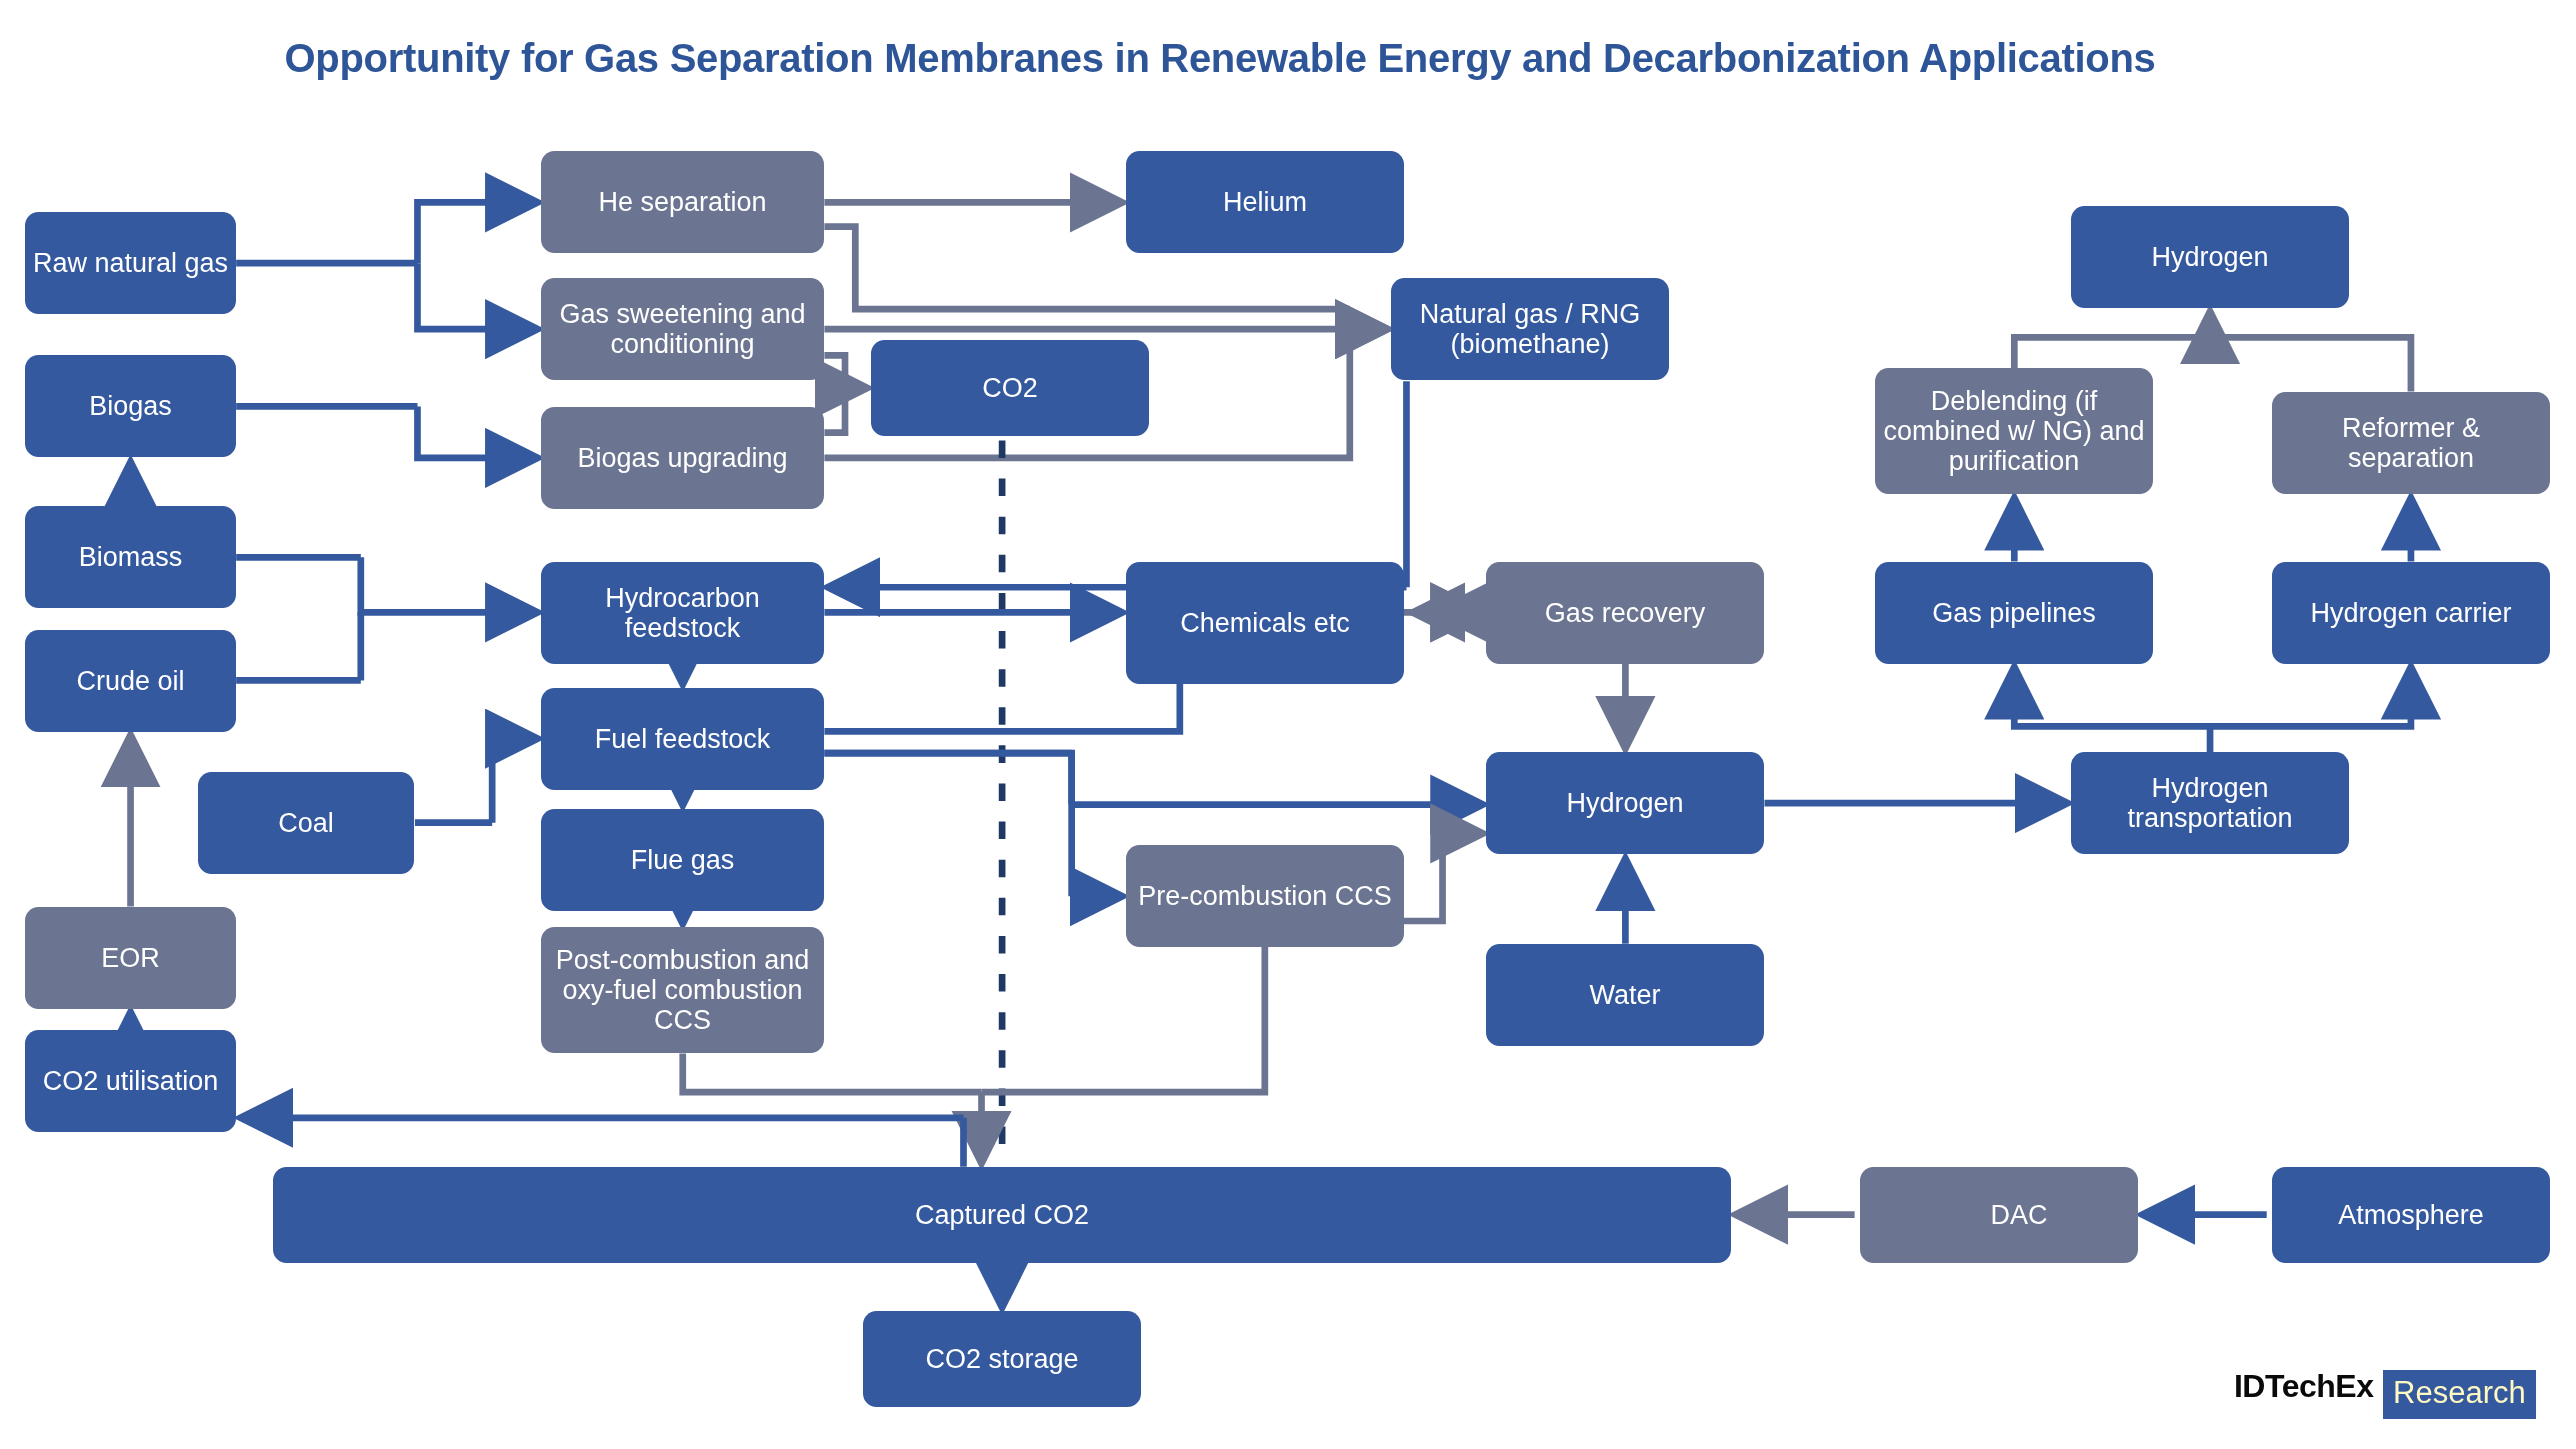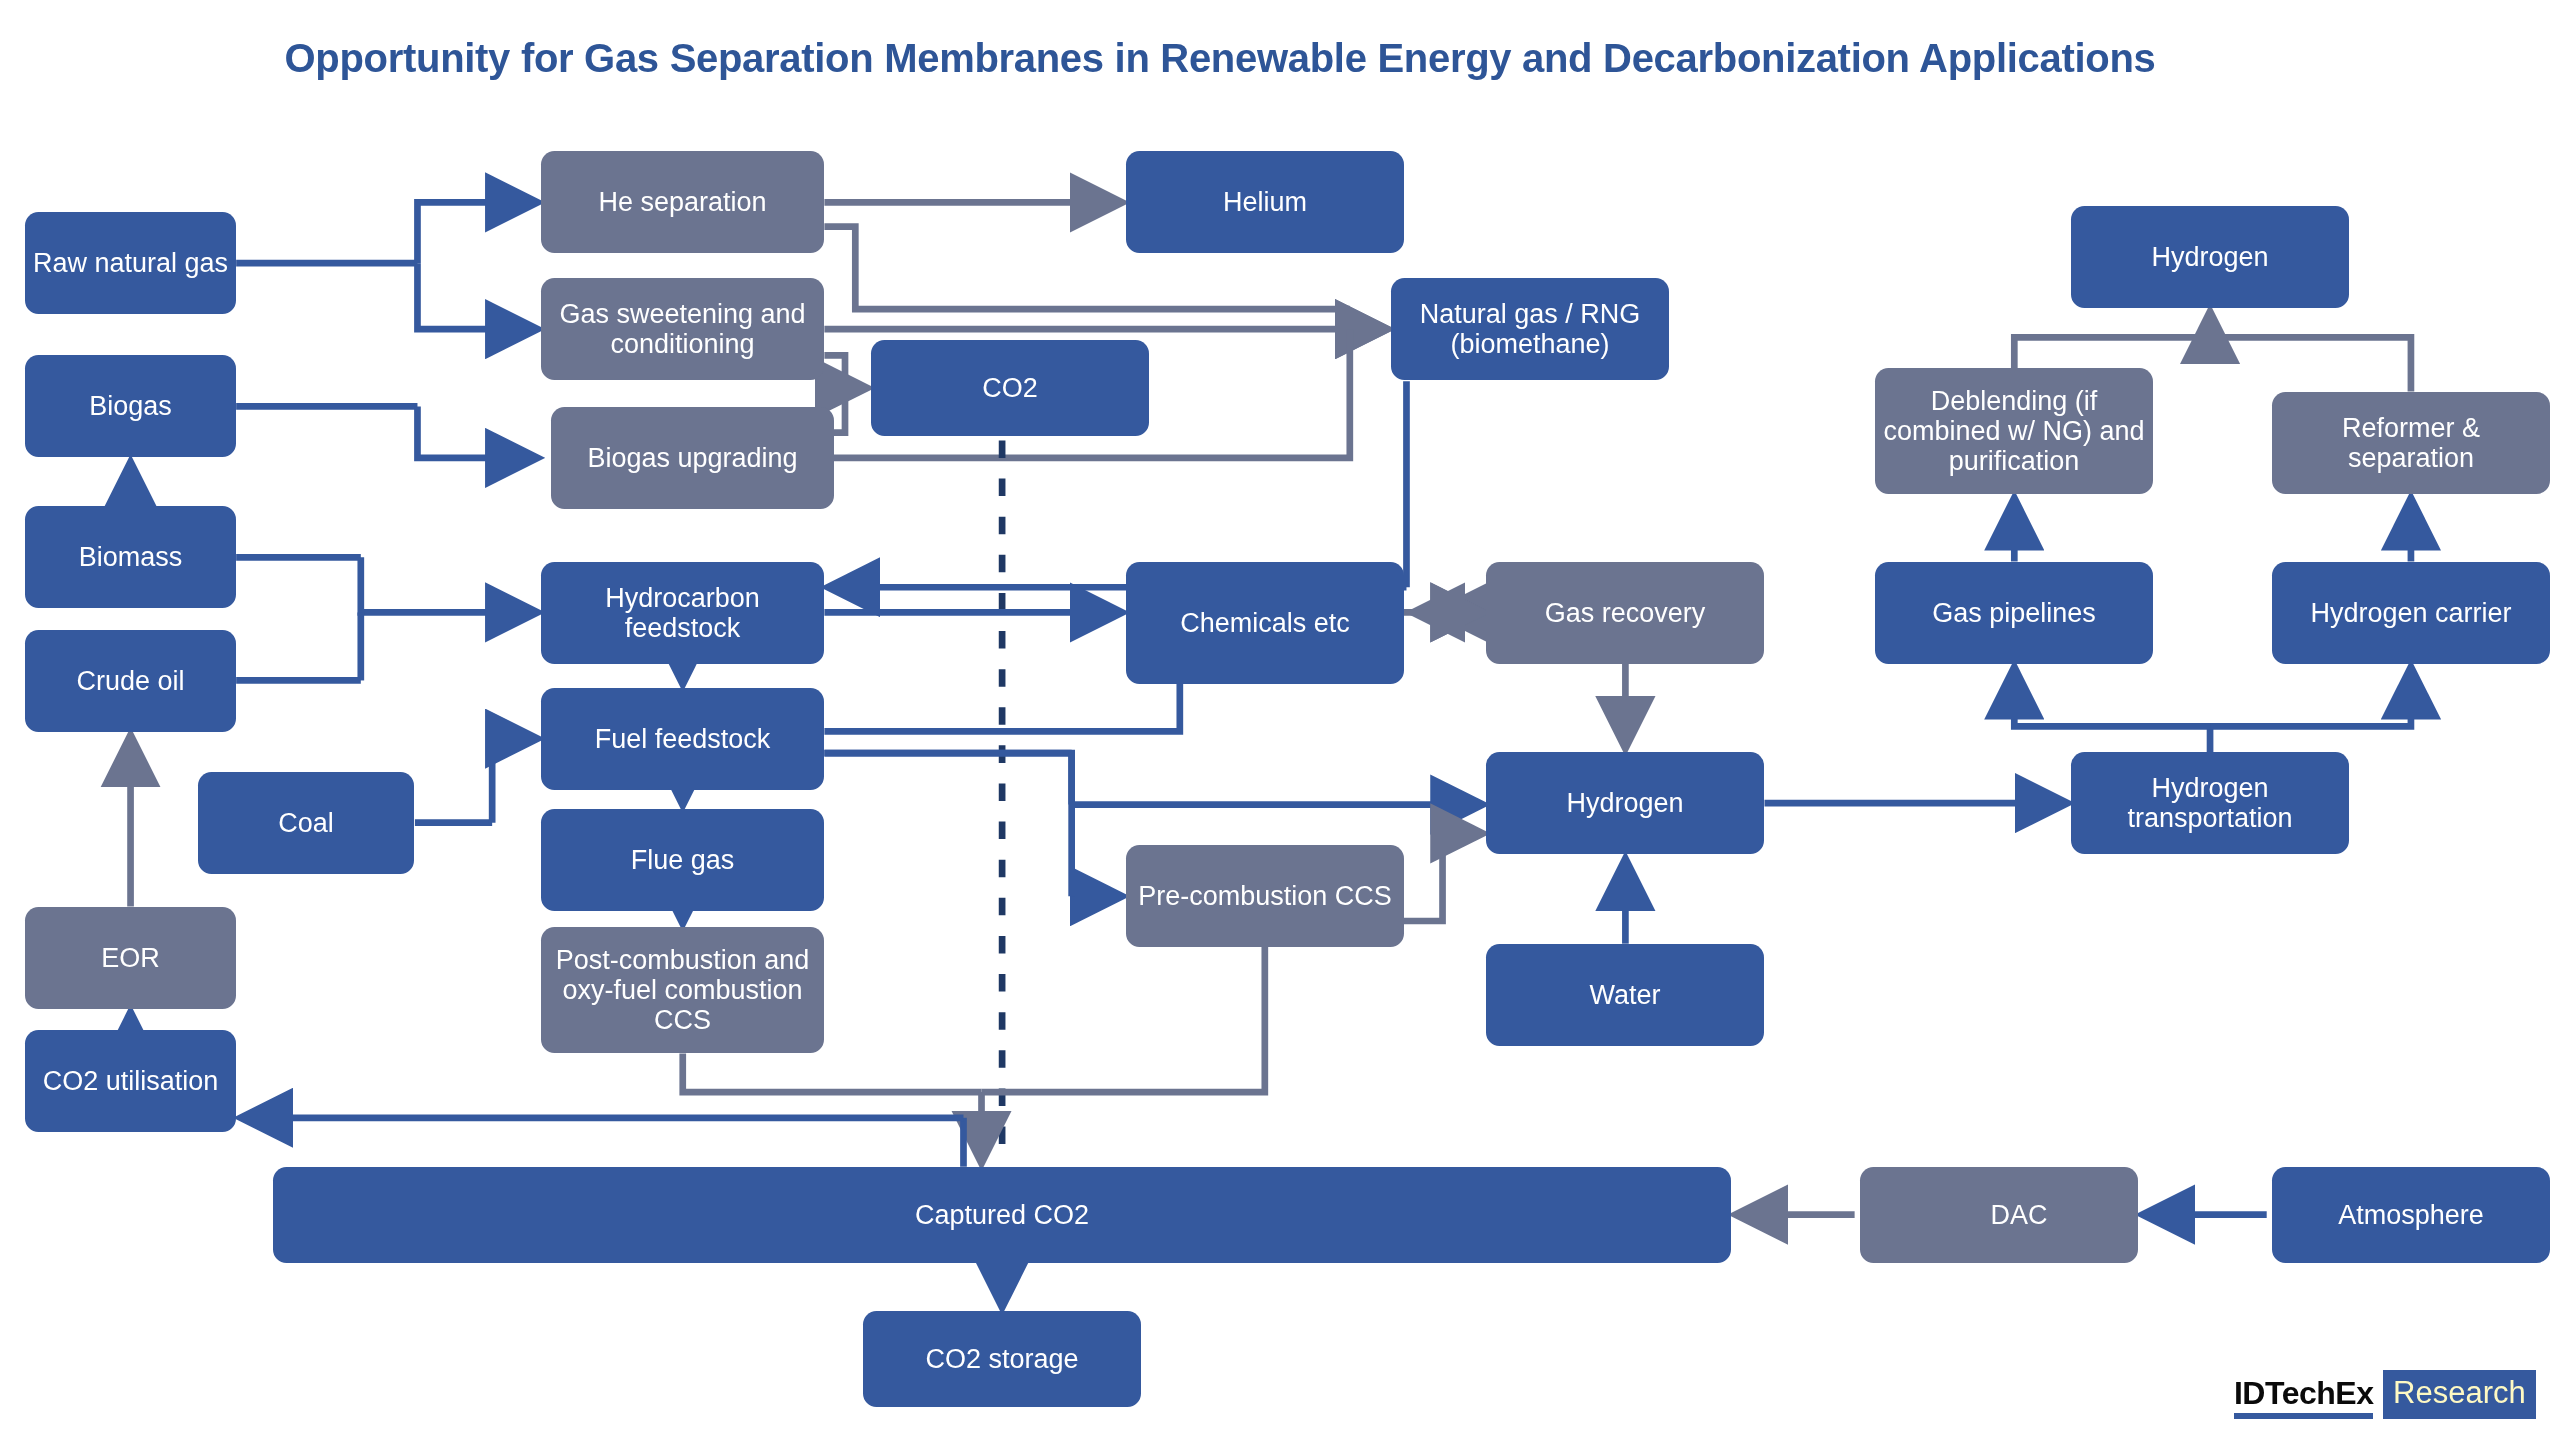--- a/index.html
+++ b/index.html
@@ -13,21 +13,21 @@
   .node{
     position:absolute;border-radius:13.4px;display:flex;align-items:center;
     justify-content:center;text-align:center;color:#ffffff;
     font-size:27px;line-height:1.12;box-sizing:border-box;padding:3.1px 7.2px;
   }
   .node.blue{background:#35599E;}
   .node.gray{background:#6B7490;}
   .node span{display:block;width:100%;}
   
   #logo{position:absolute;right:40px;bottom:30px;display:flex;align-items:stretch;height:49px;}
-  #logo .mark{display:flex;flex-direction:column;justify-content:flex-end;padding-right:9.3px;}
+  #logo .mark{display:flex;flex-direction:row;justify-content:center;padding-right:9.3px;}
   #logo .mark .txt{color:#0a0a0a;font-size:32px;font-weight:bold;line-height:1;letter-spacing:-0.5px;}
   #logo .mark .rule{height:5.7px;background:#35599E;margin-top:4.1px;}
   #logo .res{background:#35599E;color:#fef9c3;font-size:31px;font-weight:500;
     display:flex;align-items:center;padding:0 10.3px 3.1px 10.3px;line-height:1;}
 </style>
 </head>
 <body>
 
 <div id="stage">
 
@@ -177,21 +177,21 @@
       </div>
       <div class="node blue" style="left: 198px; top: 772px; width: 216px; height: 102px;">
         <span>Coal</span>
       </div>
       <div class="node gray" style="left: 541px; top: 151px; width: 283px; height: 102px;">
         <span>He separation</span>
       </div>
       <div class="node gray" style="left: 541px; top: 278px; width: 283px; height: 102px;">
         <span>Gas sweetening and conditioning</span>
       </div>
-      <div class="node gray" style="left: 541px; top: 407px; width: 283px; height: 102px; margin-left: 10px;">
+      <div class="node gray" style="left: 541px; top: 407px; width: 283px; height: 102px;">
         <span>Biogas upgrading</span>
       </div>
       <div class="node blue" style="left: 541px; top: 562px; width: 283px; height: 102px;">
         <span>Hydrocarbon feedstock</span>
       </div>
       <div class="node blue" style="left: 541px; top: 688px; width: 283px; height: 102px;">
         <span>Fuel feedstock</span>
       </div>
       <div class="node blue" style="left: 541px; top: 809px; width: 283px; height: 102px;">
         <span>Flue gas</span>

